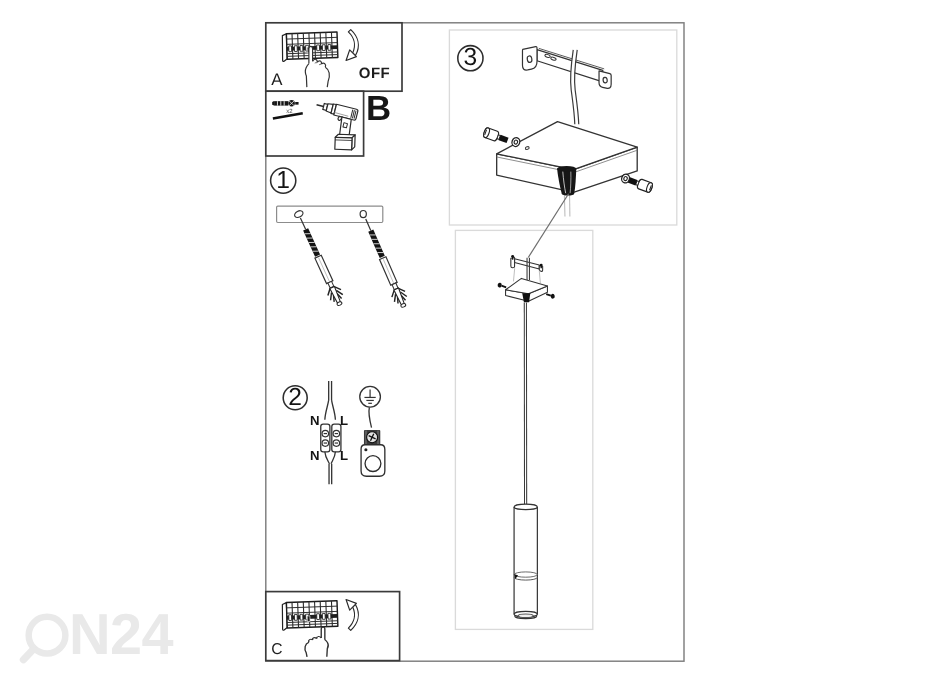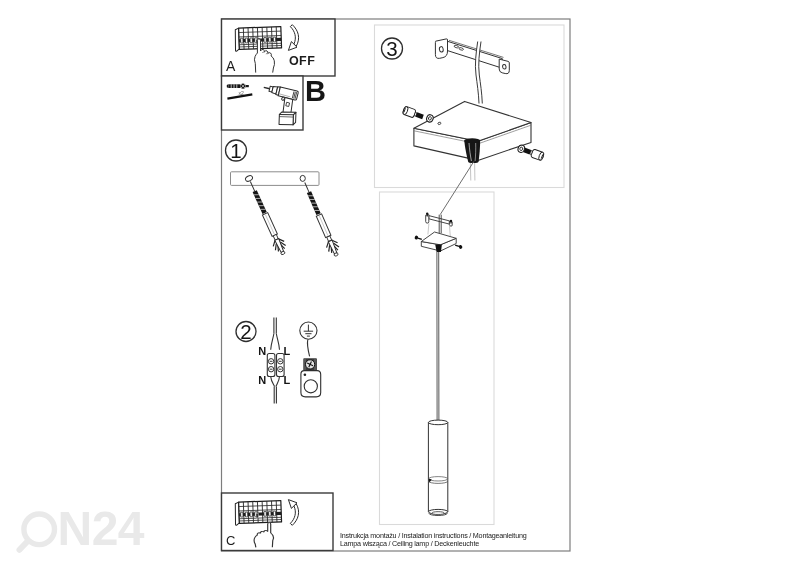--- a/index.html
+++ b/index.html
@@ -370,33 +370,29 @@
     <path d="M 428.5,481.2 A 9.6,2.2 0 0 0 447.7,481.2" fill="none" stroke="#555555" stroke-width="0.8"></path>
     <polygon points="428.6,478.4 431.8,479.5 429.3,482.5" fill="#111111" stroke="none"></polygon>
     <ellipse cx="438.1" cy="511.8" rx="9.7" ry="2.4" stroke-width="1"></ellipse>
     <path d="M 428.9,513.3 A 9.2,2.2 0 0 0 447.3,513.3" fill="none" stroke="#333333" stroke-width="0.9"></path>
     <ellipse cx="438.1" cy="513.1" rx="6.2" ry="1.5" fill="#f0f0f0" stroke="#555555" stroke-width="0.9"></ellipse>
   </g>
 
 </svg>
 
 <span class="lbl panel-letter" style="left:226px;top:58px;">A</span>
-<span class="lbl state" style="left:289px;top:53.8px;">OFF</span>
+<span class="lbl state" style="left:299px;top:53.8px;">OFF</span>
 <span class="lbl letter-b" style="left:305px;top:75px;">B</span>
 <span class="lbl qty" style="left:238.5px;top:89.5px;">x2</span>
 <span class="lbl panel-letter" style="left:226px;top:532.5px;font-size:13px;">C</span>
 <span class="lbl state state-on" style="left:285.5px;top:527px;margin-top:44px;">ON</span>
 
 <span class="lbl stepnum" style="left:236px;top:150.5px;">1</span>
 <span class="lbl stepnum" style="left:246px;top:331.5px;">2</span>
 <span class="lbl stepnum" style="left:392px;top:48.5px;">3</span>
 
 <span class="lbl wire" style="left:262.3px;top:351.3px;">N</span>
 <span class="lbl wire" style="left:286.8px;top:351.3px;">L</span>
 <span class="lbl wire" style="left:262.3px;top:379.5px;">N</span>
 <span class="lbl wire" style="left:286.8px;top:379.5px;">L</span>
 
-<div class="lbl footer" style="left:340px;top:531.5px;">
-  <div>Instrukcja montażu / Instalation instructions / Montageanleitung</div>
-  <div>Lampa wisząca / Ceiling lamp / Deckenleuchte</div>
+
 </div>
 
-</div>
-
 </body></html>

